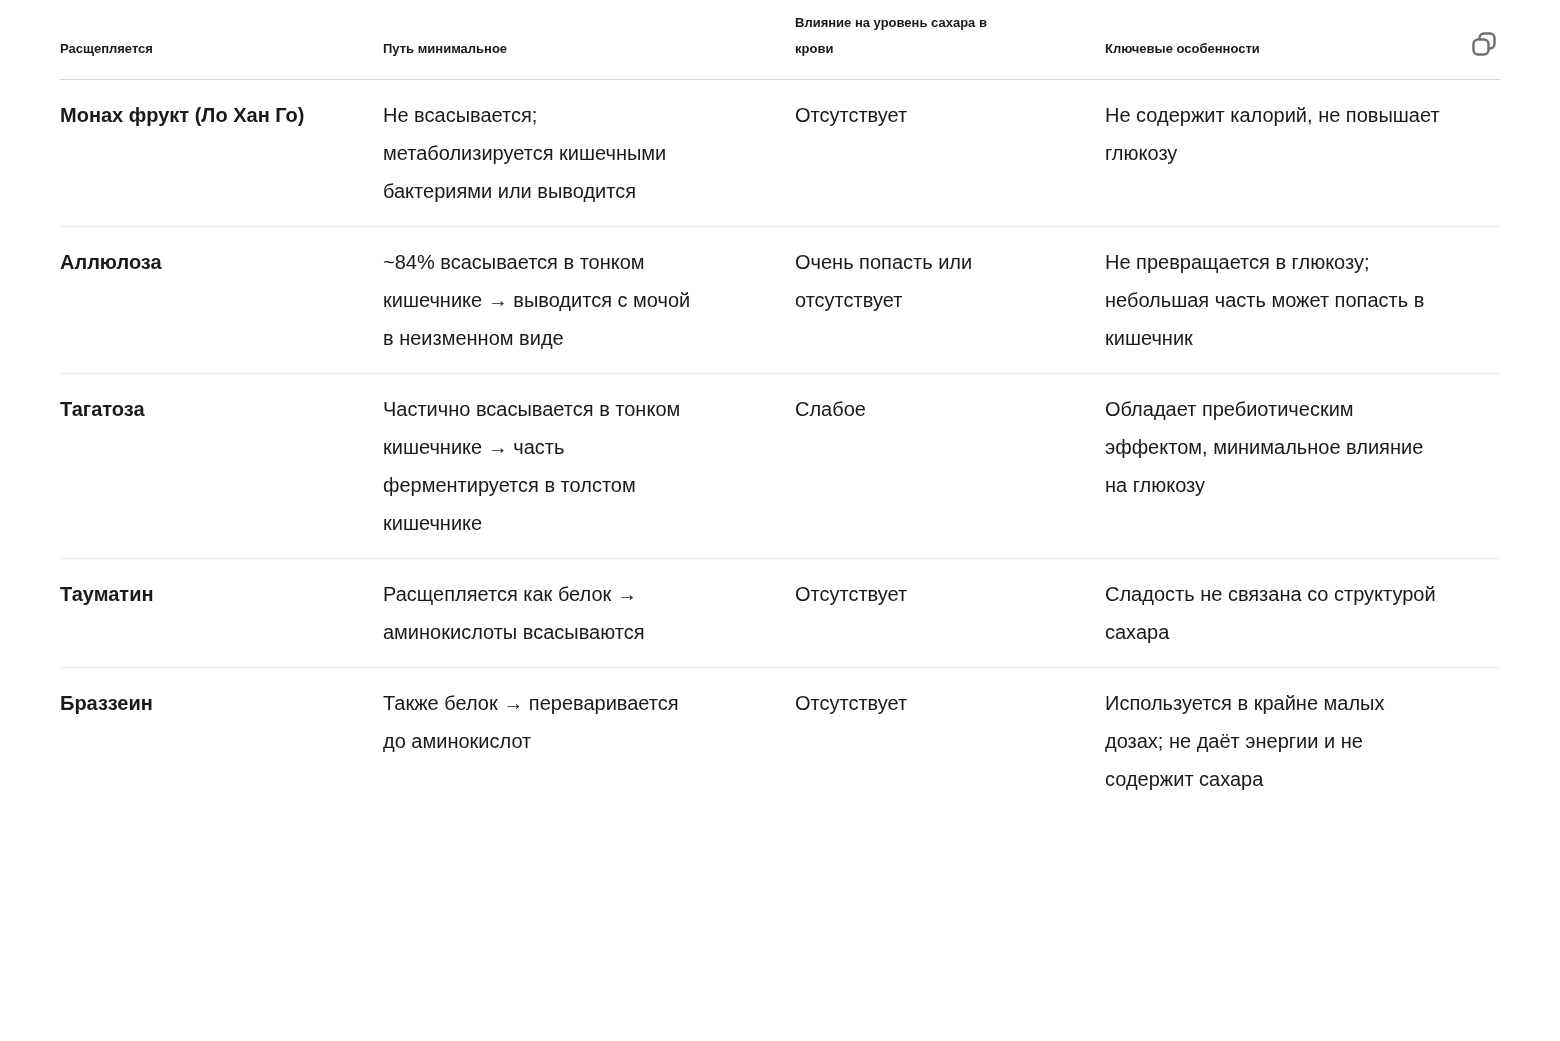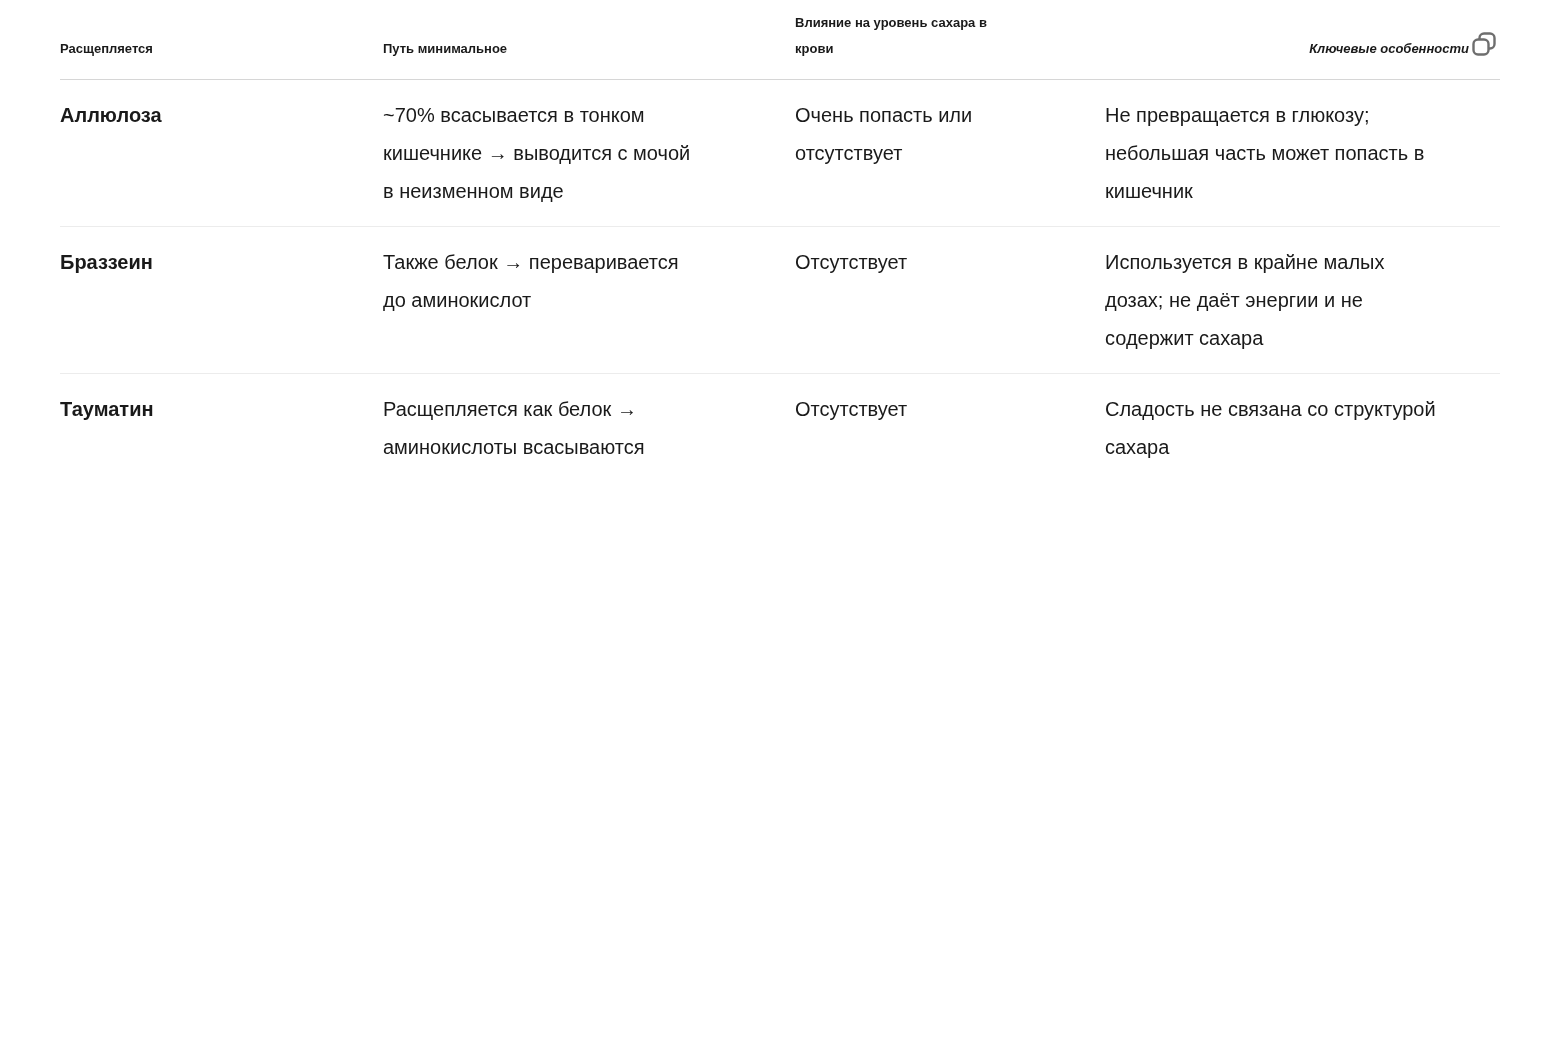--- a/index.html
+++ b/index.html
@@ -36,23 +36,22 @@
     font-weight: 700;
     line-height: 26px;
     padding: 10px 24px 17px 0;
     color: var(--text);
   }
   thead tr { border-bottom: 1px solid var(--header_divider); }
   thead th.h3 { padding-right: 80px; }
   thead th.h4 { padding-right: 0; }
   .h4-wrap {
     display: flex;
-    justify-content: flex-end;
+    justify-content: space-between;
     align-items: flex-end;
-    font-style: italic;
   }
   .copy-btn {
     background: none;
     border: none;
     padding: 0;
     margin: 0 0 2px 0;
     cursor: pointer;
     line-height: 0;
     flex: 0 0 auto;
   }
@@ -95,31 +94,43 @@
                 <rect x="4.5" y="10.5" width="15" height="15" rx="4.5" fill="#ffffff" stroke="#6e6e6e" stroke-width="2.4"></rect>
               </svg>
             </span>
           </button>
         </div>
       </th>
     </tr>
   </thead>
   <tbody>
     <tr>
+      <td class="b1">Монах фрукт (Ло Хан Го)</td>
+      <td class="b2">Не всасывается; метаболизируется кишечными бактериями или выводится</td>
+      <td class="b3">Отсутствует</td>
+      <td class="b4">Не содержит калорий, не повышает глюкозу</td>
+    </tr>
+    <tr>
       <td class="b1">Аллюлоза</td>
-      <td class="b2">~70% всасывается в тонком кишечнике → выводится с мочой в неизменном виде</td>
+      <td class="b2">~84% всасывается в тонком кишечнике → выводится с мочой в неизменном виде</td>
       <td class="b3">Очень попасть или отсутствует</td>
       <td class="b4">Не превращается в глюкозу; небольшая часть может попасть в кишечник</td>
+    </tr>
+    <tr>
+      <td class="b1">Тагатоза</td>
+      <td class="b2">Частично всасывается в тонком кишечнике → часть ферментируется в толстом кишечнике</td>
+      <td class="b3">Слабое</td>
+      <td class="b4">Обладает пребиотическим эффектом, минимальное влияние на глюкозу</td>
+    </tr>
+    <tr>
+      <td class="b1">Тауматин</td>
+      <td class="b2">Расщепляется как белок → аминокислоты всасываются</td>
+      <td class="b3">Отсутствует</td>
+      <td class="b4">Сладость не связана со структурой сахара</td>
     </tr>
     <tr>
       <td class="b1">Браззеин</td>
       <td class="b2">Также белок → переваривается до аминокислот</td>
       <td class="b3">Отсутствует</td>
       <td class="b4">Используется в крайне малых дозах; не даёт энергии и не содержит сахара</td>
     </tr>
-    <tr>
-      <td class="b1">Тауматин</td>
-      <td class="b2">Расщепляется как белок → аминокислоты всасываются</td>
-      <td class="b3">Отсутствует</td>
-      <td class="b4">Сладость не связана со структурой сахара</td>
-    </tr>
   </tbody>
 </table>
 
 </body></html>

